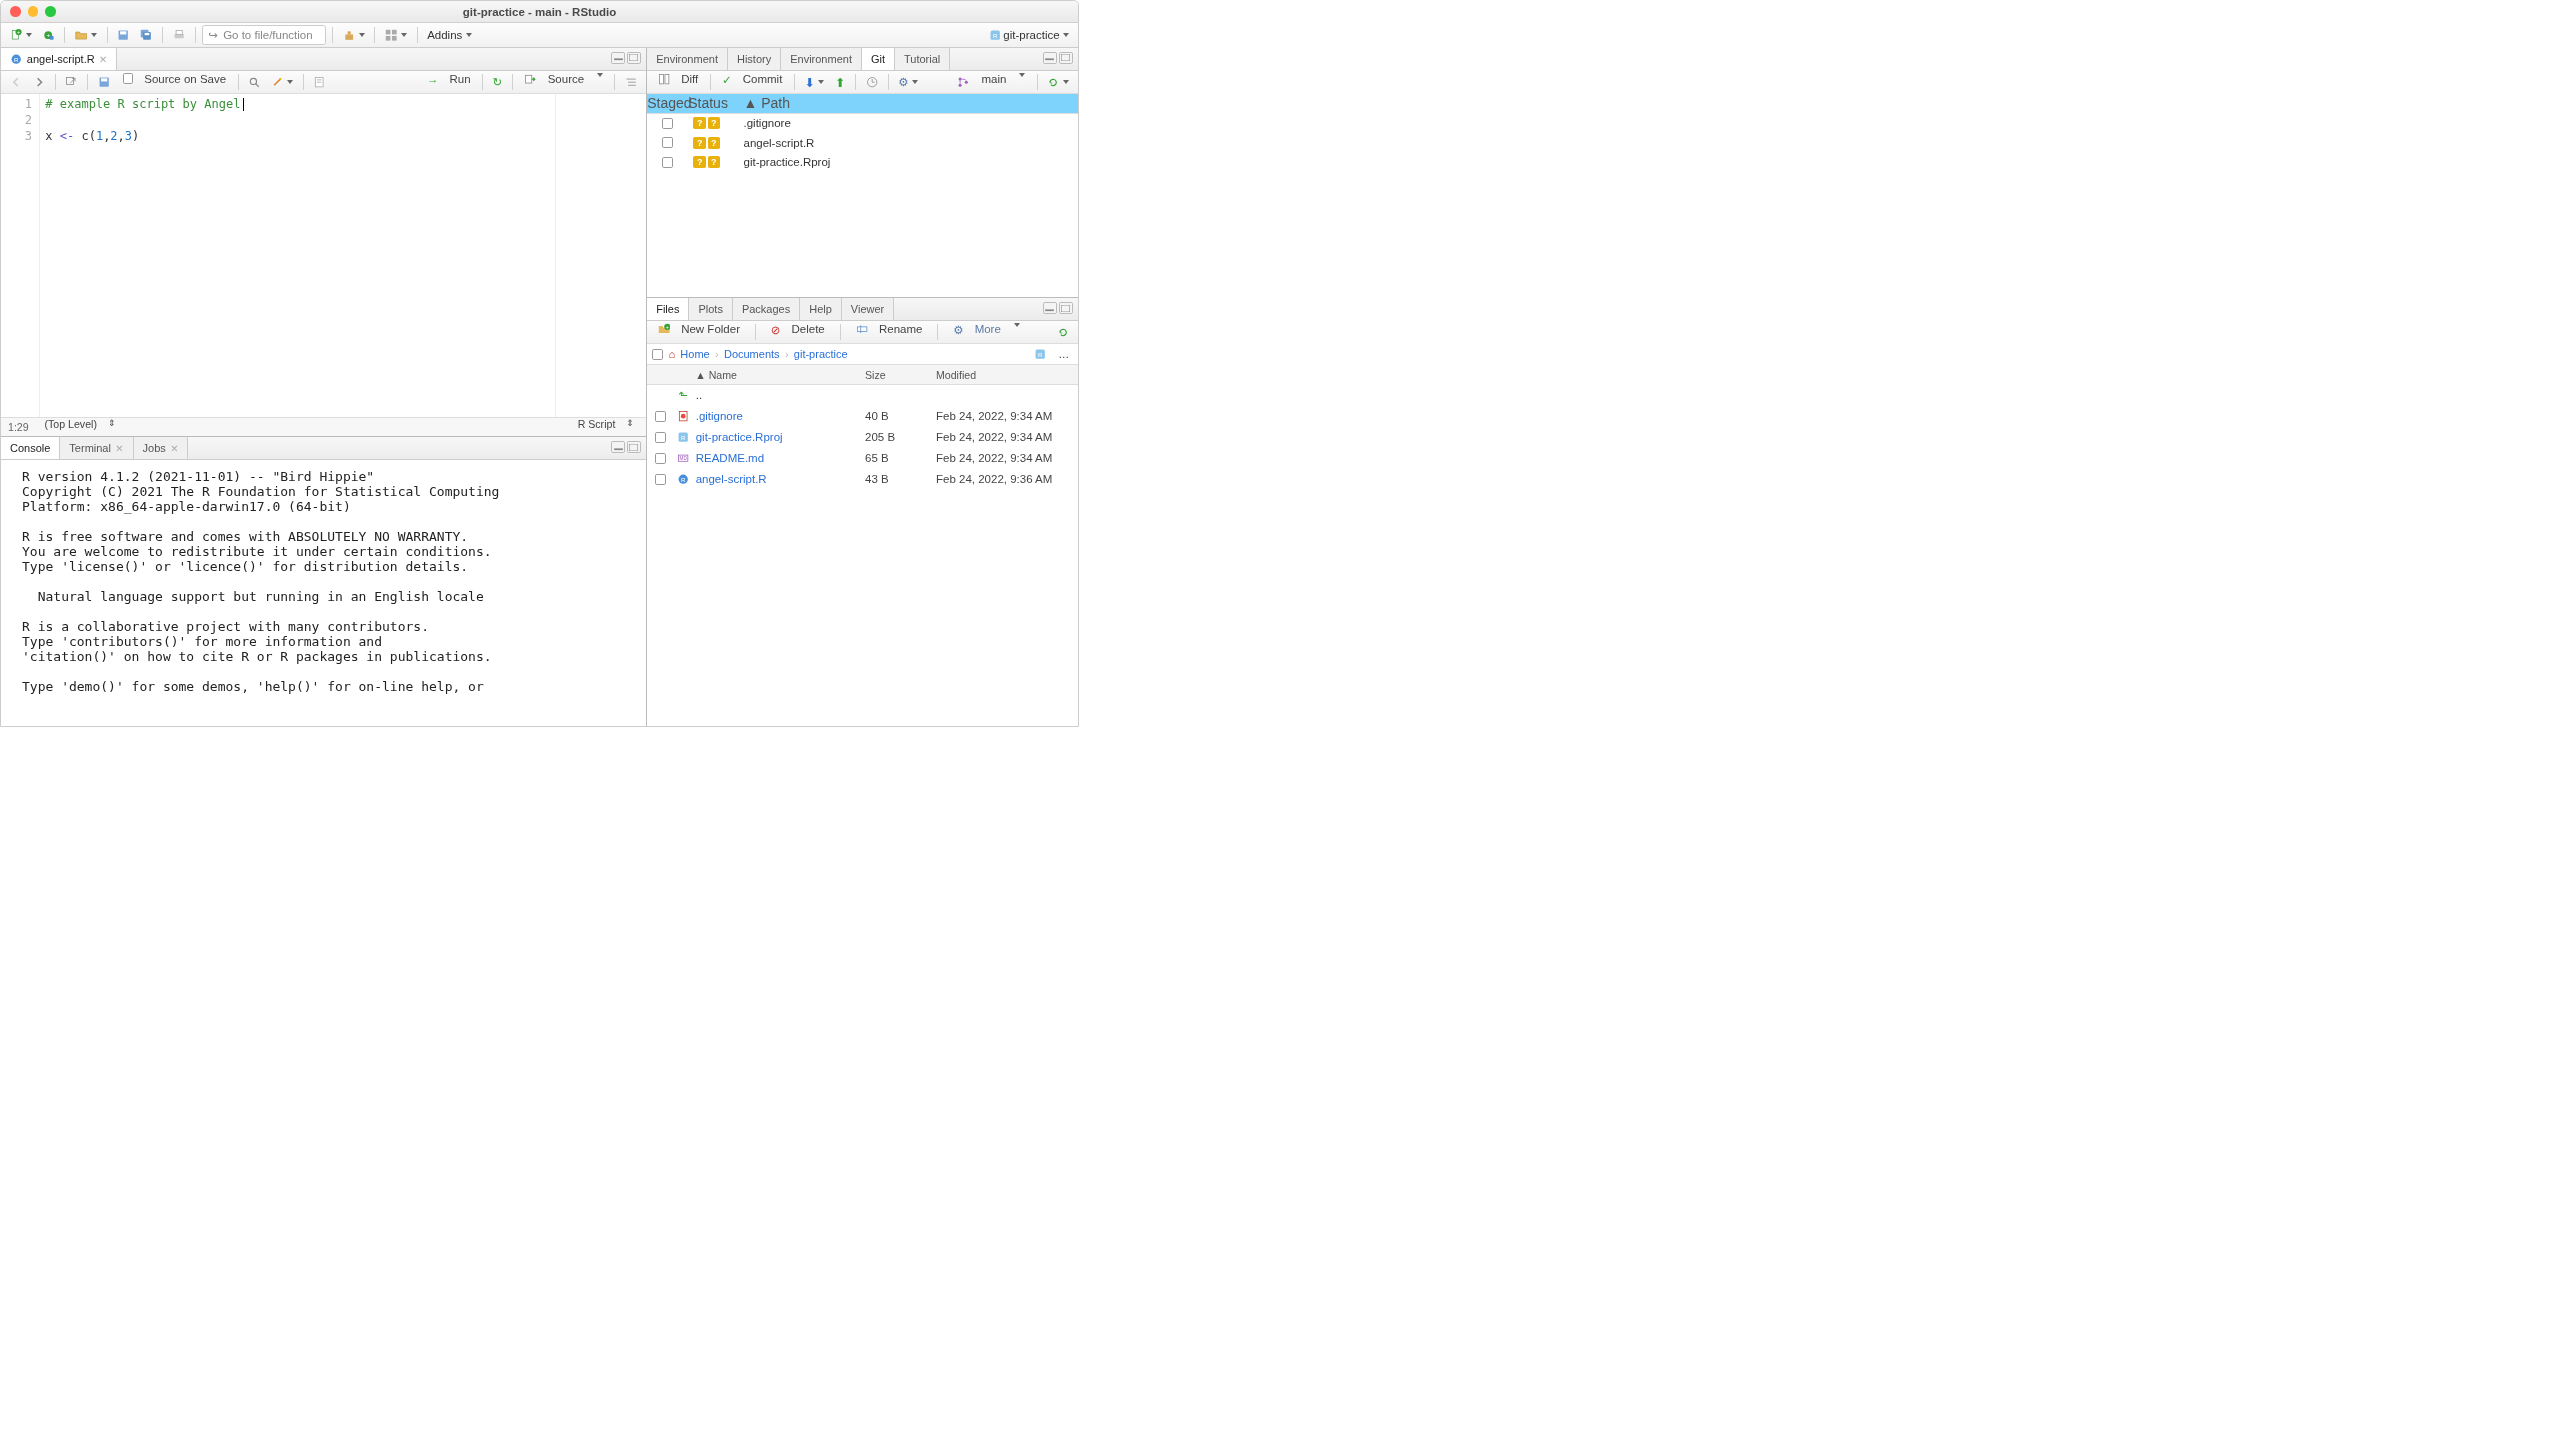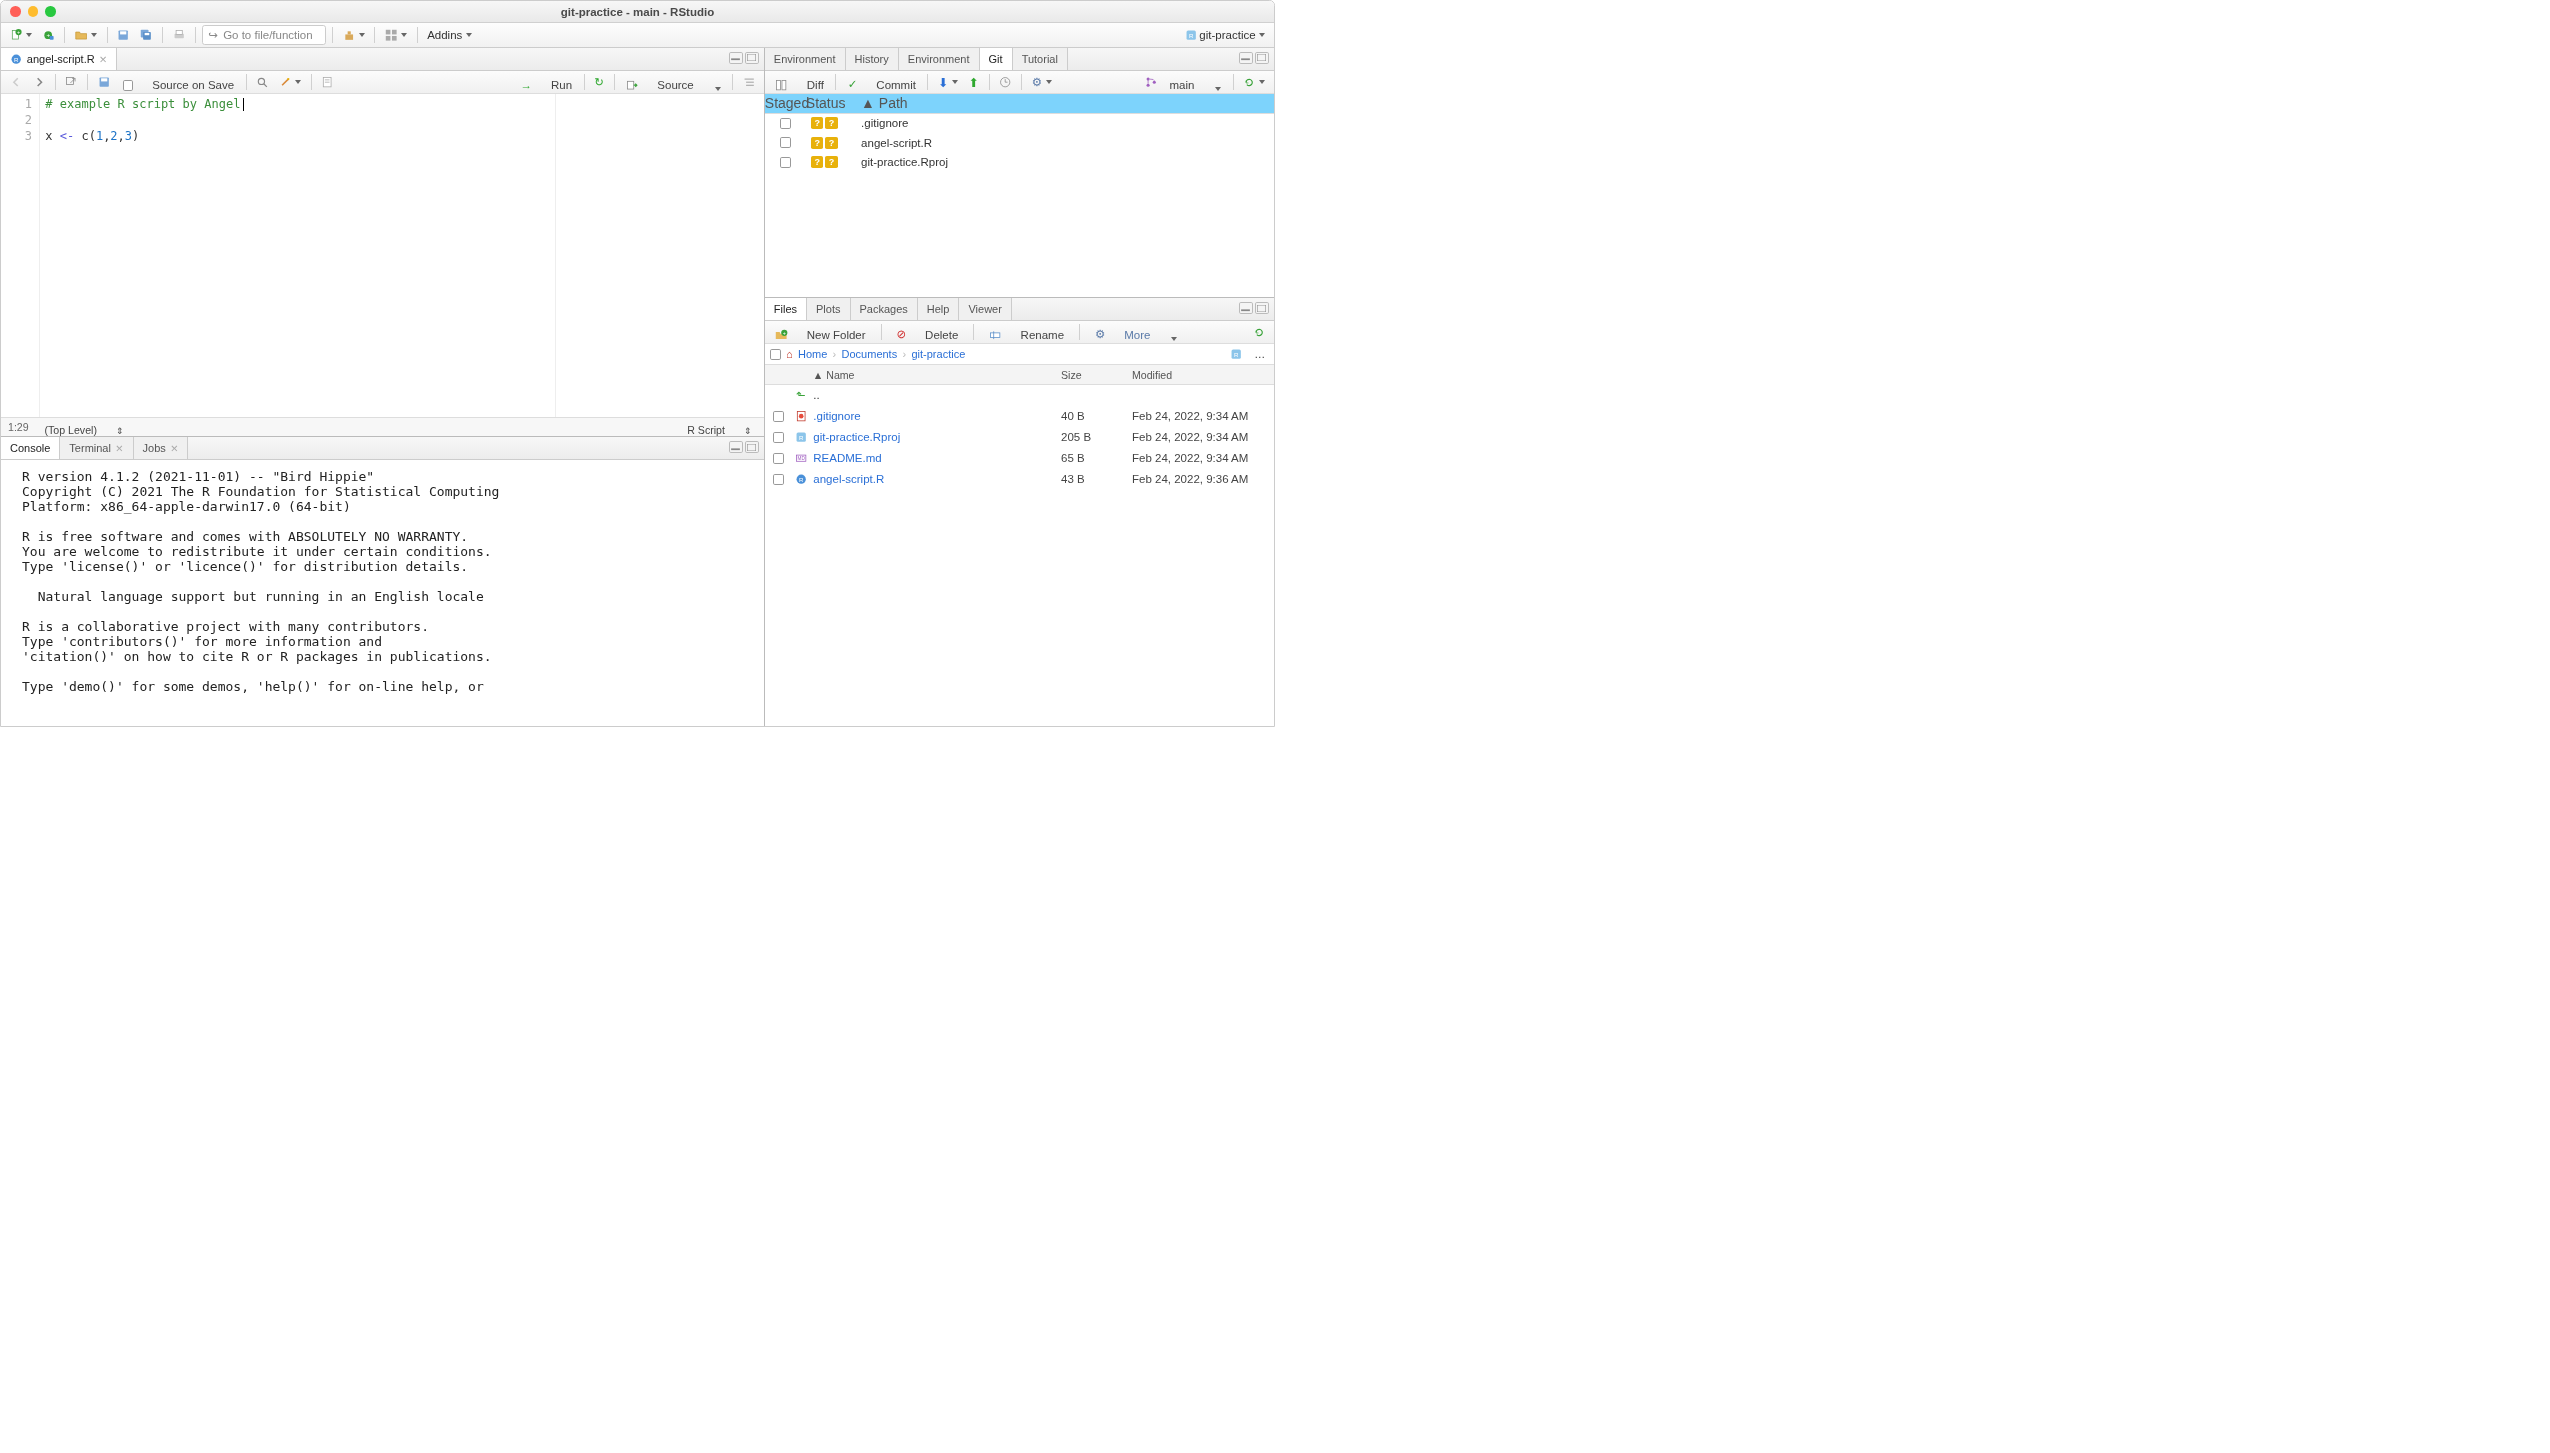--- a/index.html
+++ b/index.html
@@ -1,17 +1,17 @@
 <!DOCTYPE html>
 <html style="font-size:14px"><head>
 <meta charset="utf-8">
 <style>
 * { box-sizing: border-box; margin: 0; padding: 0; }
 body { font-family: -apple-system, "Helvetica Neue", Arial, sans-serif; font-size: 11.5px; color: #333; background: #fff; overflow: hidden; }
-.window { width: 1275px; height: 727px; display: flex; flex-direction: column; border: 0.9px solid #ccc; border-radius: 5.3px 5.3px 0 0; overflow: hidden; }
+.window { width: 1079px; height: 727px; display: flex; flex-direction: column; border: 0.9px solid #ccc; border-radius: 5.3px 5.3px 0 0; overflow: hidden; }
 
 
 .titlebar { height: 22px; background: linear-gradient(#f7f7f7,#e9e9e9); display: flex; align-items: center; position: relative; border-bottom: 0.9px solid #d0d0d0; }
 .traffic { display: flex; gap: 7px; padding-left: 9px; }
 .traffic span { width: 10.6px; height: 10.6px; border-radius: 50%; display: inline-block; }
 .tl-red { background:#ff5f57; } .tl-yel { background:#febc2e; } .tl-grn { background:#28c840; }
 .titlebar .title { position: absolute; left: 0; right: 0; text-align: center; font-weight: 600; font-size: 11.5px; color: #4a4a4a; pointer-events: none; }
 
 
 .maintoolbar { height: 25px; background: linear-gradient(#fdfdfd,#f1f1f1); border-bottom: 0.9px solid #ccc; display: flex; align-items: center; padding: 0 5.3px; gap: 3.5px; }
@@ -32,21 +32,21 @@
 .tabsbar { height: 23px; background: linear-gradient(#f7f7f7,#ececec); border-bottom: 0.9px solid #ccc; display: flex; align-items: stretch; position: relative; }
 .tab { display: flex; align-items: center; gap: 4.4px; padding: 0 9px; border-right: 0.9px solid #ccc; background: #f0f0f0; cursor: pointer; color: #555; font-size: 11px; }
 .tab.active { background: #fff; color: #222; font-weight: 500; }
 .tab .close { color: #aaa; font-size: 9.8px; }
 .tab-minmax { position: absolute; right: 5.3px; top: 3.5px; display: flex; gap: 1.8px; }
 .minmax-btn { width: 14px; height: 12.4px; border: 0.9px solid #bbb; background: #f4f4f4; cursor: pointer; border-radius: 1.8px; display:flex; align-items:center; justify-content:center; }
 
 
 .srctoolbar { height: 23px; background: linear-gradient(#fcfcfc,#f0f0f0); border-bottom: 0.9px solid #ddd; display: flex; align-items: center; padding: 0 5.3px; gap: 3.5px; }
 .srctoolbar .right { margin-left: auto; display: flex; align-items: center; gap: 3.5px; }
-.txtbtn { display: inline-flex; align-items: flex-end; gap: 19px; padding: 0 5.3px; height: 18px; cursor: pointer; color: #444; }
+.txtbtn { display: inline-flex; align-items: flex-start; gap: 11px; padding: 0 5.3px; height: 18px; cursor: pointer; color: #444; }
 .checkbox { width: 10.6px; height: 10.6px; border: 0.9px solid #999; border-radius: 1.8px; display: inline-block; background: #fff; }
 
 
 .editor { flex: 1; display: flex; font-family: Menlo, Consolas, monospace; font-size: 12px; overflow: hidden; }
 .gutter { width: 39px; text-align: right; padding: 1.8px 7px 0 0; color: #aaa; background: #fff; border-right: 0.9px solid #eee; user-select: none; }
 .gutter div { height: 16px; line-height: 16px; }
 .code { flex: 1; padding: 1.8px 0 0 5.3px; position: relative; }
 .code .line { height: 16px; line-height: 16px; white-space: pre; }
 .c-comment { color: #3b8f3b; }
 .c-op { color: #5b5bdb; }

